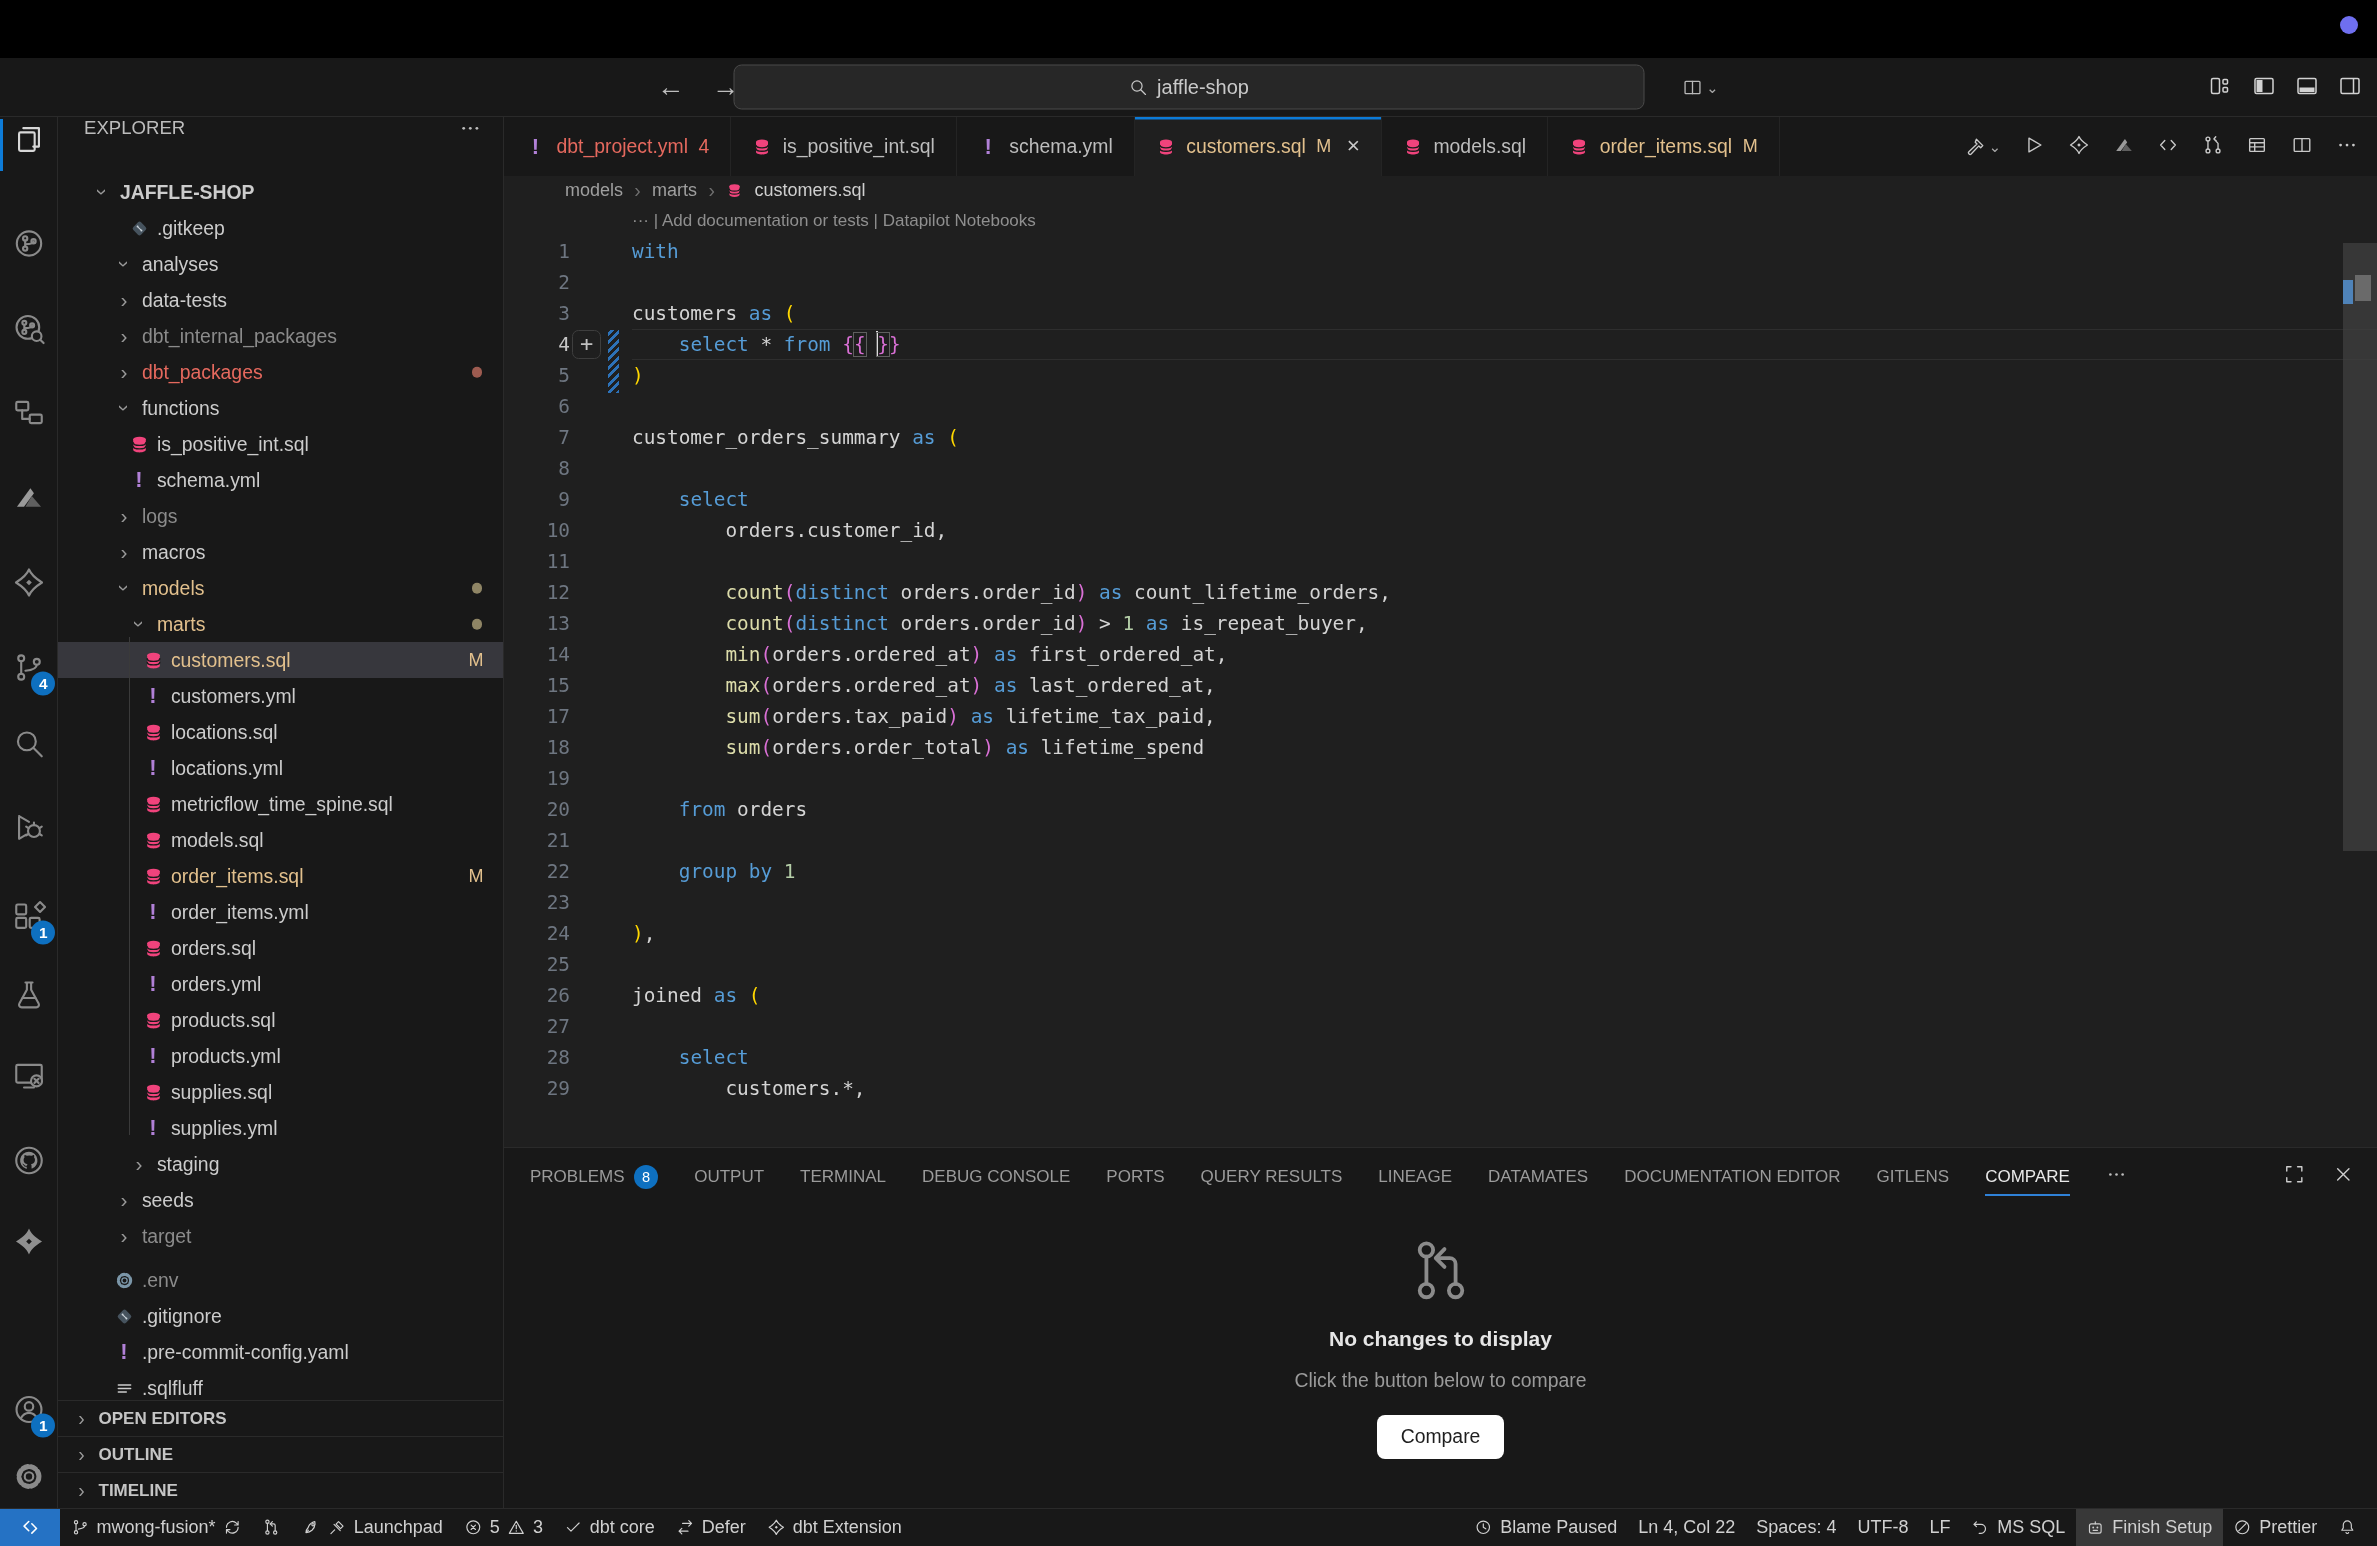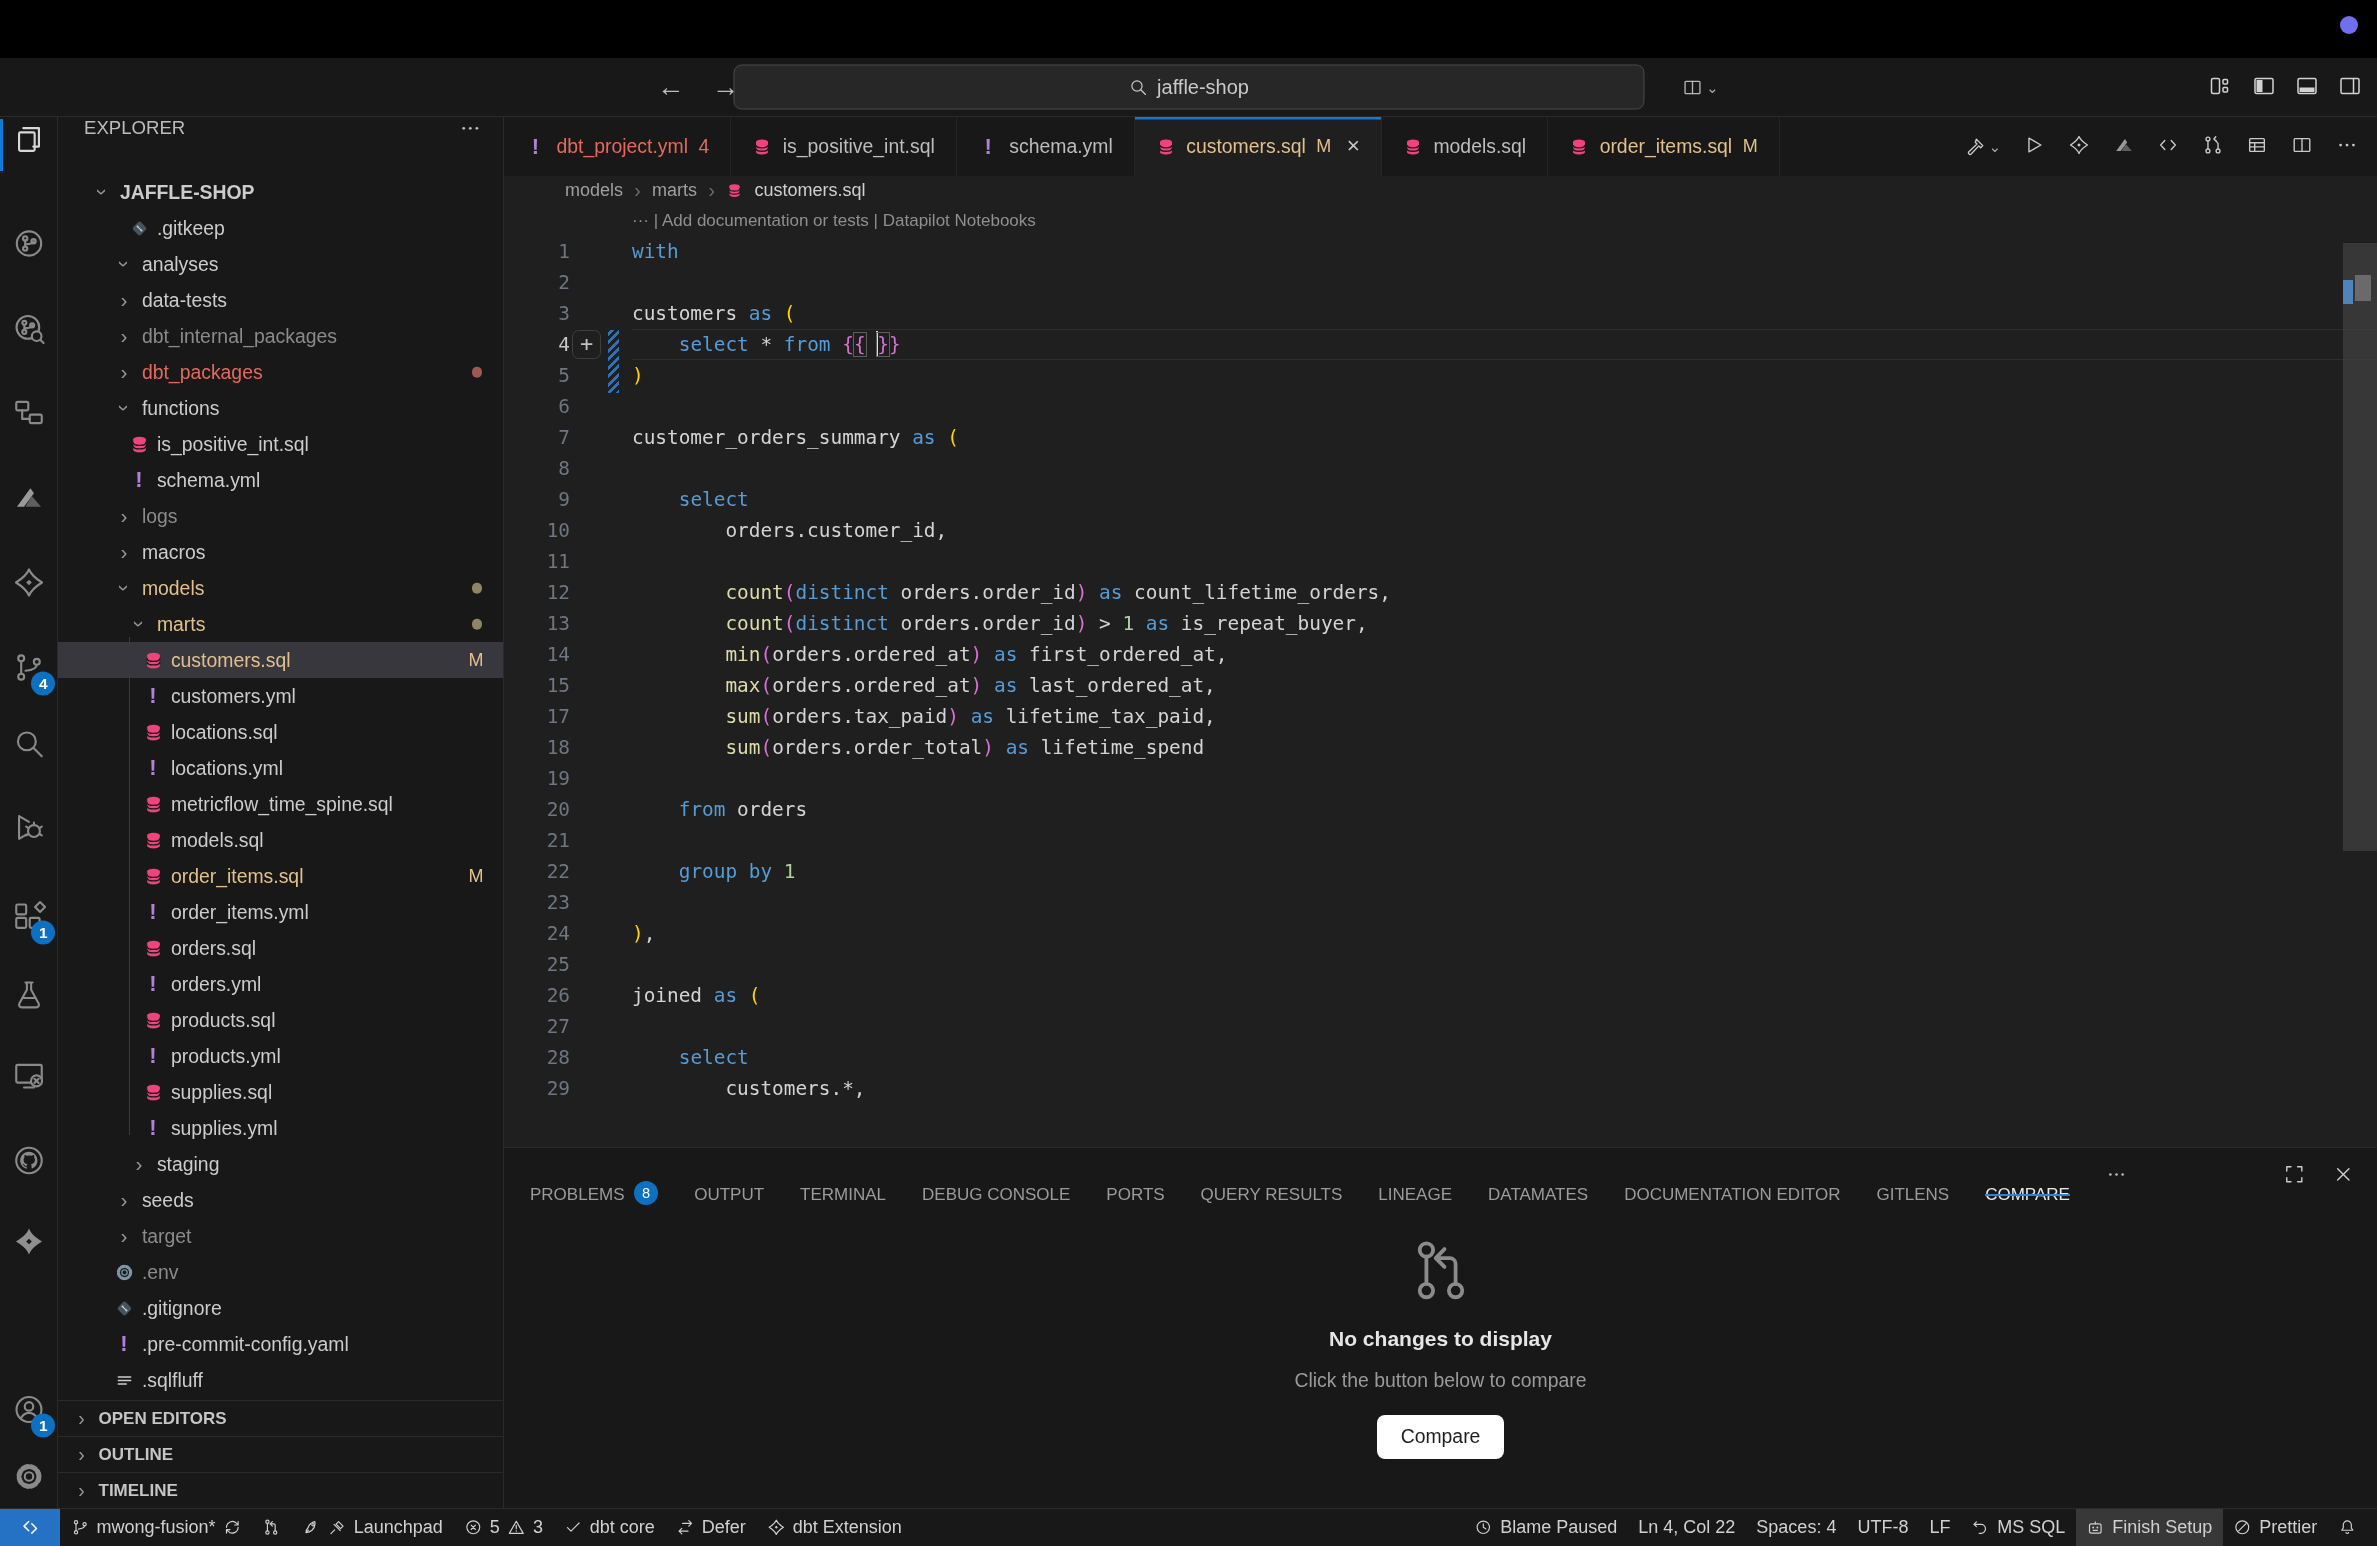--- a/index.html
+++ b/index.html
@@ -78,21 +78,21 @@
   .modbar{position:absolute;left:104px;width:10.5px;background:repeating-linear-gradient(315deg,#2d72b8 0 2.8px,rgba(0,0,0,0) 2.8px 6px)}
   .plusbox{position:absolute;left:68px;width:29px;height:29px;border:0.8px solid #3e3e3e;border-radius:6.5px;
     background:#1f1f1f;color:#c0c0c0;display:flex;align-items:center;justify-content:center;font-size:22px;line-height:1}
   .sbtrack{position:absolute;right:0;top:31px;width:34px;bottom:0}
   .sbslider{position:absolute;top:6.5px;height:608px;left:0;right:0;background:#424242;opacity:.7}
   .sbblue{position:absolute;left:0;top:44px;width:9.7px;height:24px;background:#4f83b9}
   .sbgray{position:absolute;left:12px;top:39px;width:16px;height:26px;background:#6a6a6a}
 
   .panel{height:361px;background:#181818;border-top:0.8px solid #2a2a2a;position:relative;flex:none}
   .ptabs{height:57px;display:flex;align-items:center;padding-left:26px;gap:36px;font-size:17px;color:#9b9b9b}
-  .ptab{height:57px;display:flex;align-items:flex-end;gap:9.7px;position:relative;white-space:nowrap}
+  .ptab{height:57px;display:flex;align-items:center;gap:9.7px;position:relative;white-space:nowrap}
   .ptab.active{color:#e9e9e9}
   .ptab.active::after{content:"";position:absolute;left:0;right:0;bottom:9px;height:2.4px;background:#2f81d7}
   .pbadge{min-width:24px;height:24px;border-radius:12px;background:#0e70c0;color:#fff;font-size:14.6px;
     display:flex;align-items:center;justify-content:center;padding:0 4px}
   .pmore{color:#bdbdbd}
   .pactions{margin-left:auto;display:flex;align-items:center;gap:26px;padding-right:22.6px;color:#cdcdcd}
   .pcontent{position:absolute;top:57px;left:0;right:0;bottom:0;display:flex;flex-direction:column;align-items:center}
   .pcicon{margin-top:31px;color:#8b8b8b}
   .pctitle{margin-top:21px;font-size:21px;font-weight:700;color:#e6e6e6}
   .pccaption{margin-top:18px;font-size:19.4px;color:#9a9a9a}
@@ -513,21 +513,21 @@
           <span class="lbl ">staging</span>
         </div>
         <div class="trow" style="padding-left: 53px;">
           <span class="chev"><span class="g ">›</span></span>
           <span class="lbl ">seeds</span>
         </div>
         <div class="trow" style="padding-left: 53px;">
           <span class="chev"><span class="g ">›</span></span>
           <span class="lbl c-dim">target</span>
         </div>
-        <div class="trow" style="padding-left: 53px;">
+        <div class="trow" style="padding-left: 53px; margin-top: 8px;">
           <span class="ficon">
             <span class="ic">
               <svg width="21" height="21" viewBox="0 0 24 24" fill="none" stroke="currentColor" stroke-width="1.5" stroke-linecap="round" stroke-linejoin="round">
                 <g stroke="#7b96a8">
                   <circle cx="12" cy="12" r="3"></circle>
                   <circle cx="12" cy="12" r="7" stroke-width="3.6" stroke-dasharray="3.4 2.3"></circle>
                 </g>
               </svg>
             </span>
           </span>

